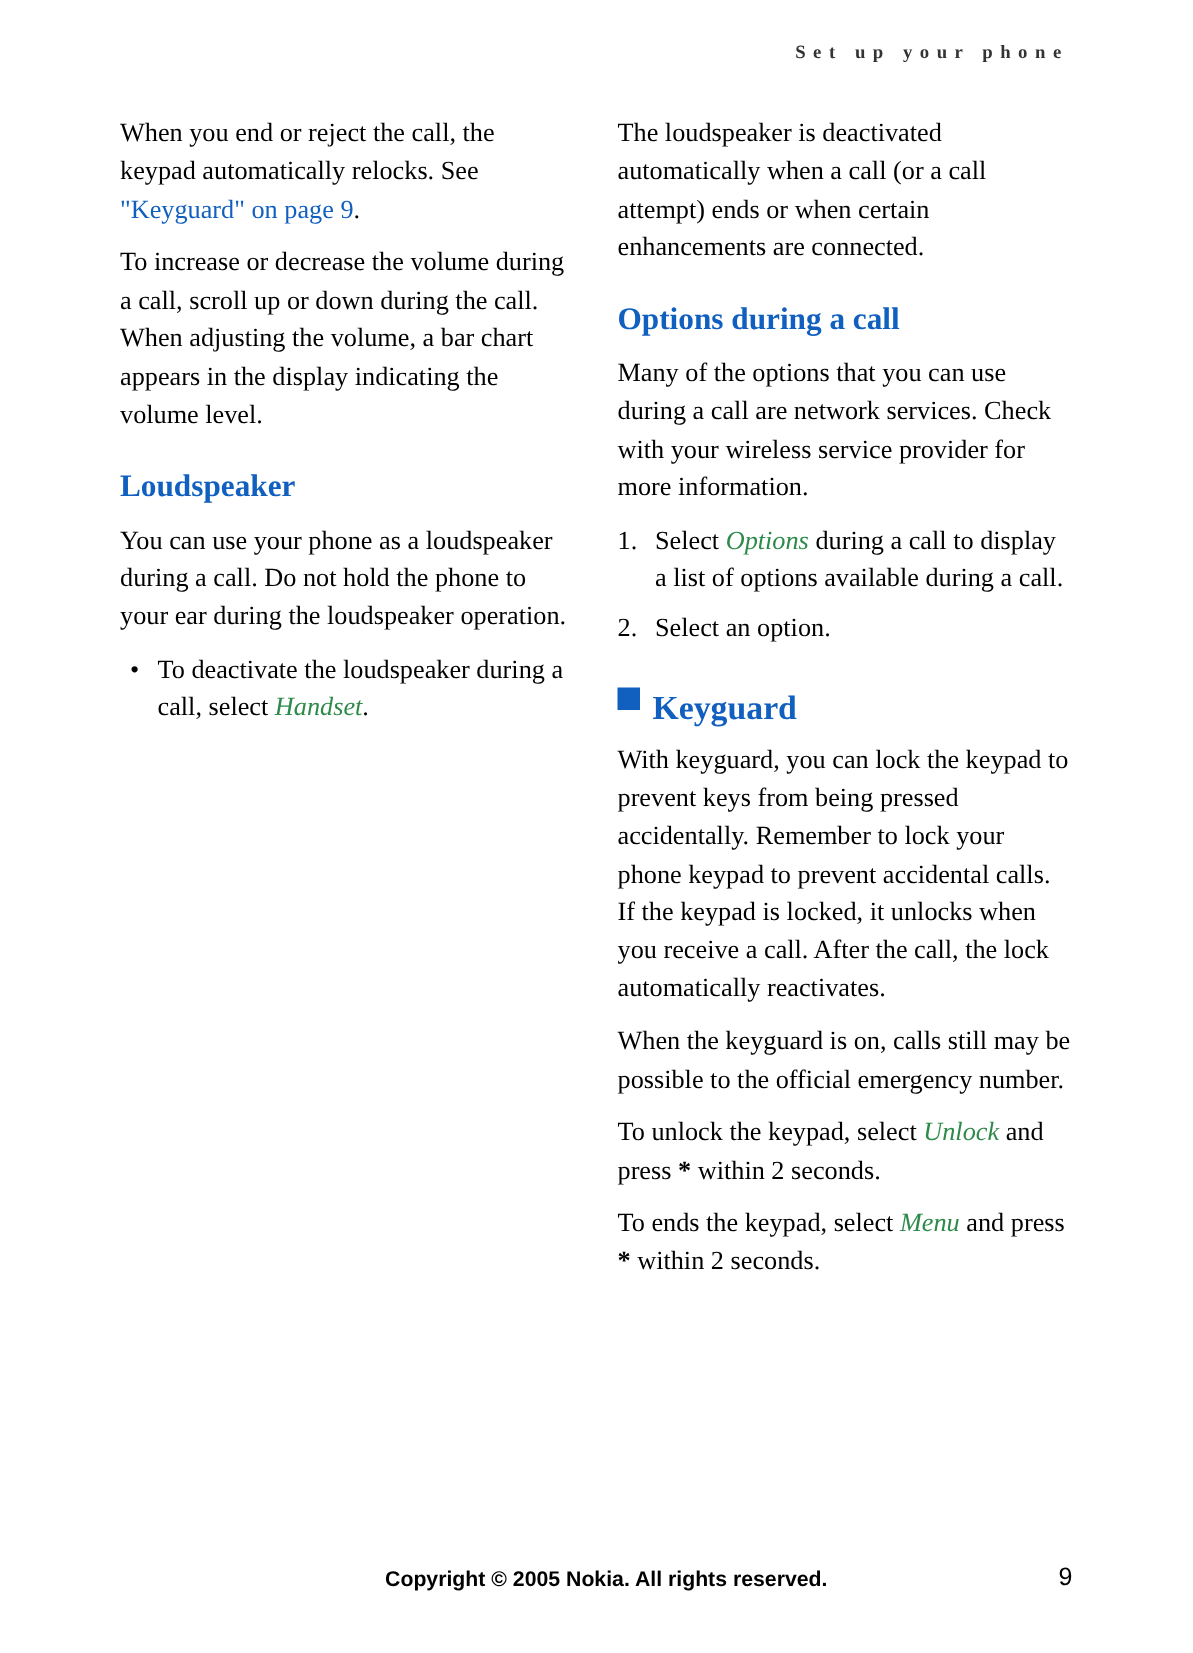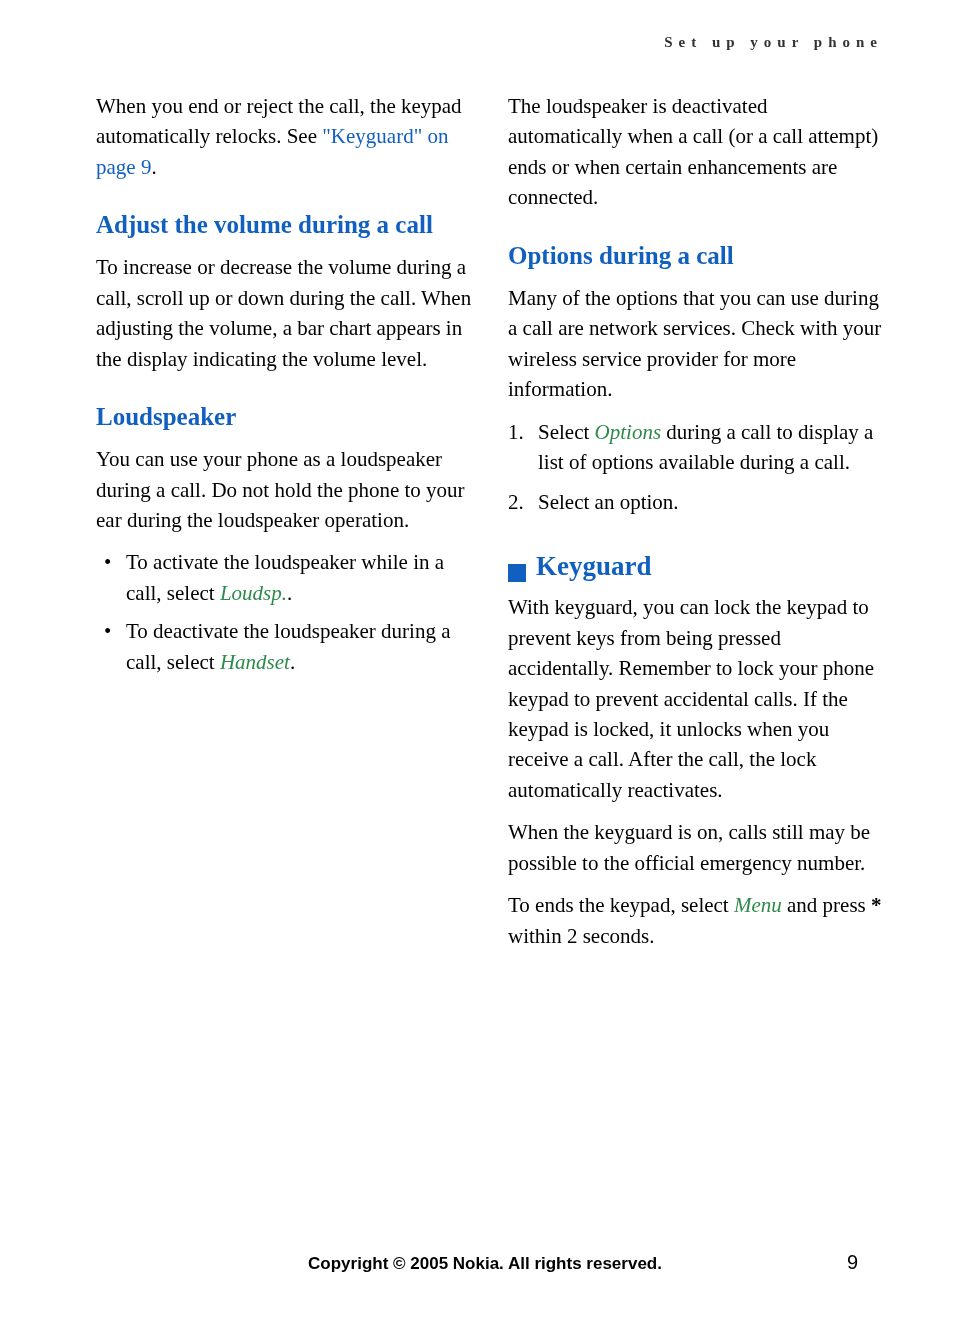--- a/index.html
+++ b/index.html
@@ -5,21 +5,21 @@
   * { box-sizing: border-box; margin: 0; padding: 0; }
   body {
     font-family: "Trebuchet MS", "Lucida Grande", Arial, sans-serif;
     width: 954px;
     height: 1322px;
     background: #fff;
     color: #000;
     position: relative;
   }
   .page {
-    padding: 34px 68px 50px 96px;
+    padding: 34px 96px 50px 96px;
   }
   .header-title {
     font-family: "Times New Roman", serif;
     letter-spacing: 6px;
     font-size: 15px;
     font-weight: bold;
     color: #333;
     text-align: right;
     margin-bottom: 40px;
     padding-right: 3px;
@@ -50,21 +50,21 @@
     margin-bottom: 12px;
   }
   .h-square {
     color: #1160c0;
     font-weight: bold;
     font-size: 27px;
     line-height: 1.2;
     margin-top: 32px;
     margin-bottom: 10px;
     display: flex;
-    align-items: flex-end;
+    align-items: flex-start;
     gap: 10px;
   }
   .square-icon {
     width: 18px;
     height: 18px;
     background: #1160c0;
     display: inline-block;
   }
   .italic-green {
     color: #2d8a4a;
@@ -151,33 +151,29 @@
   <div class="header-title">Set up your phone</div>
 
   <div class="columns">
     <div class="col">
 
       <p>
         <span>When you end or reject the call, the keypad automatically relocks. See </span><span class="blue-link">"Keyguard" on page 9</span><span>.</span>
       </p>
 
 
-      <h3 class="h-blue">Adjust the volume during a call</h3>
 
       <p>To increase or decrease the volume during a call, scroll up or down during the call. When adjusting the volume, a bar chart appears in the display indicating the volume level.</p>
 
       <h3 class="h-blue">Loudspeaker</h3>
 
       <p>You can use your phone as a loudspeaker during a call. Do not hold the phone to your ear during the loudspeaker operation.</p>
 
 
       <ul class="bullets">
-        <li>
-          <span>To activate the loudspeaker while in a call, select </span><span class="italic-green">Loudsp.</span><span>.</span>
-        </li>
         <li>
           <span>To deactivate the loudspeaker during a call, select </span><span class="italic-green">Handset</span><span>.</span>
         </li>
       </ul>
 
     </div>
 
     <div class="col">
 
       <p>The loudspeaker is deactivated automatically when a call (or a call attempt) ends or when certain enhancements are connected.</p>
@@ -195,20 +191,23 @@
 
       <h2 class="h-square">
         <span class="square-icon"></span>
         <span>Keyguard</span>
       </h2>
 
       <p>With keyguard, you can lock the keypad to prevent keys from being pressed accidentally. Remember to lock your phone keypad to prevent accidental calls. If the keypad is locked, it unlocks when you receive a call. After the call, the lock automatically reactivates.</p>
 
       <p>When the keyguard is on, calls still may be possible to the official emergency number.</p>
 
+      <p>
+        <span>To unlock the keypad, select </span><span class="italic-green">Unlock</span><span> and press </span><span style="font-weight:bold">*</span><span> within 2 seconds.</span>
+      </p>
 
       <p>
         <span>To ends the keypad, select </span><span class="italic-green">Menu</span><span> and press </span><span style="font-weight:bold">*</span><span> within 2 seconds.</span>
       </p>
 
     </div>
   </div>
 </div>
 
 <div class="footer">Copyright © 2005 Nokia. All rights reserved.</div>

